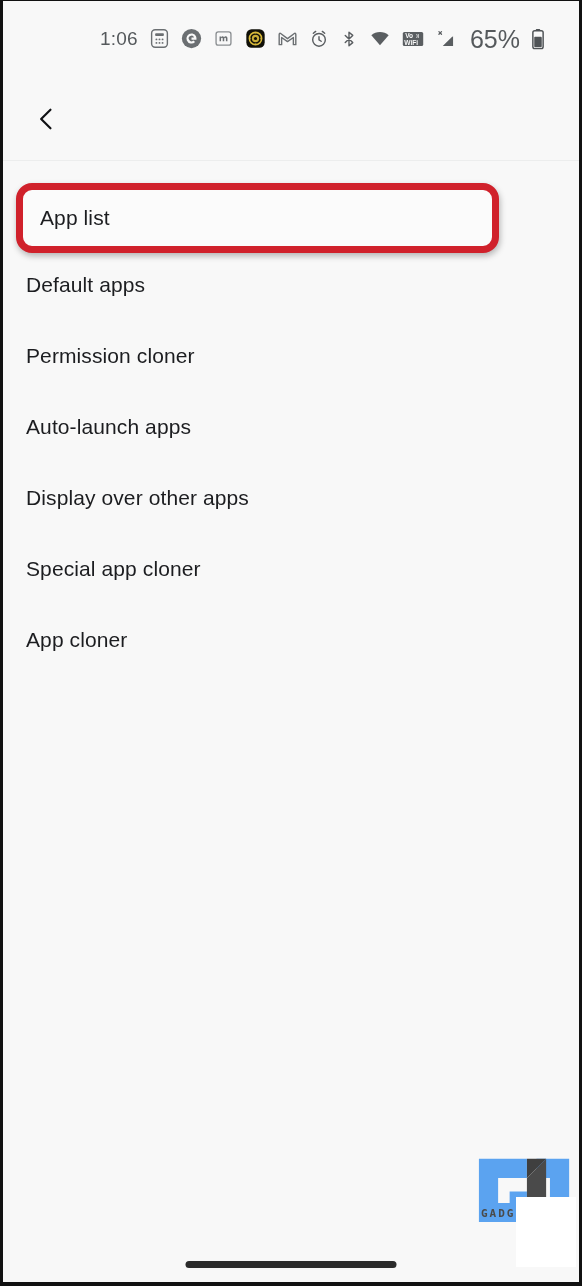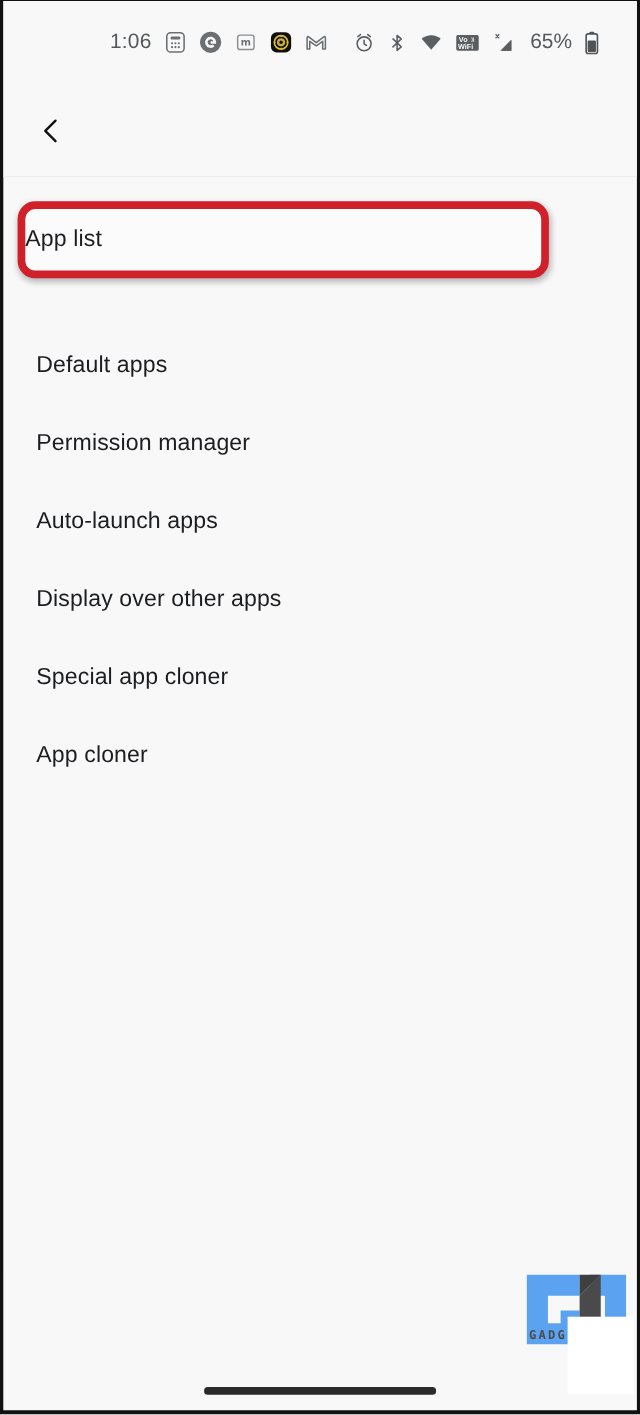--- a/index.html
+++ b/index.html
@@ -32,21 +32,21 @@
     margin-left:97px;
   }
   .sb-time {
     font-size:19px; color:#55595c; letter-spacing:.2px;
     font-family:"Liberation Sans", sans-serif;
   }
   .sb-right {
     position:absolute; right:34px;
     display:flex; align-items:center; gap:11px;
   }
-  .sb-batt-text { font-size:19px; color:#55595c; margin-left:2px; }
+  .sb-batt-text { font-size:25px; color:#55595c; margin-left:2px; }
 
   .ico { display:block; }
 
   
   .appico { width:21px; height:21px; display:block; }
 
   
   .header {
     position:absolute; top:76px; left:0; right:0;
     height:84px;
@@ -64,39 +64,40 @@
     font-size:26px;
     color:#101114;
     margin-left:6px;
     letter-spacing:.1px;
   }
 
   
   .list { position:absolute; top:161px; left:0; right:0; }
   .row {
     height:71px;
-    display:flex; align-items:flex-end;
-    padding-left:30px;
+    display:flex; align-items:flex-start;
+    padding-left:23px;
     cursor:pointer;
   }
   .row-label {
     font-size:21px;
     color:#1c1d20;
     letter-spacing:.1px;
   }
 
   
   .row-highlight {
     position:relative;
     margin:21px 80px 0 13px;
     height:70px;
     border:7px solid #d0212b;
     border-radius:16px;
     background:#fbfbfb;
     display:flex; align-items:center;
+    padding-left:17px;
     box-shadow:1px 3px 6px rgba(0,0,0,.28);
     cursor:pointer;
   }
   .row-highlight .row-label { font-size:21px; }
 
   .rows-rest { margin-top:20px; }
 
   
   .watermark {
     position:absolute;
@@ -245,21 +246,21 @@
 
     <div class="row-highlight">
       <span class="row-label">App list</span>
     </div>
 
     <div class="rows-rest">
       <div class="row">
         <span class="row-label">Default apps</span>
       </div>
       <div class="row">
-        <span class="row-label">Permission manager</span>
+        <span class="row-label">Permission cloner</span>
       </div>
       <div class="row">
         <span class="row-label">Auto-launch apps</span>
       </div>
       <div class="row">
         <span class="row-label">Display over other apps</span>
       </div>
       <div class="row">
         <span class="row-label">Special app cloner</span>
       </div>

